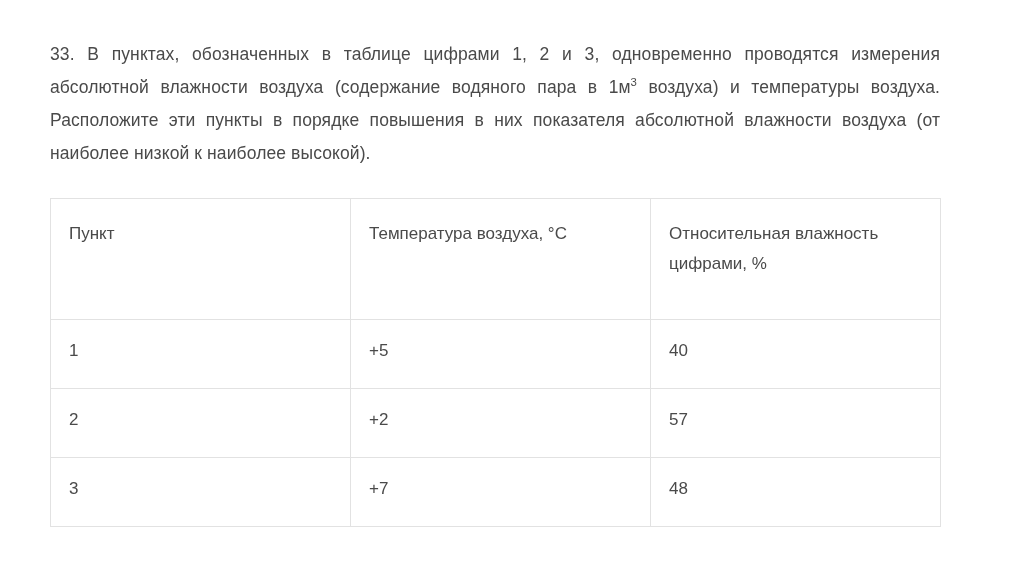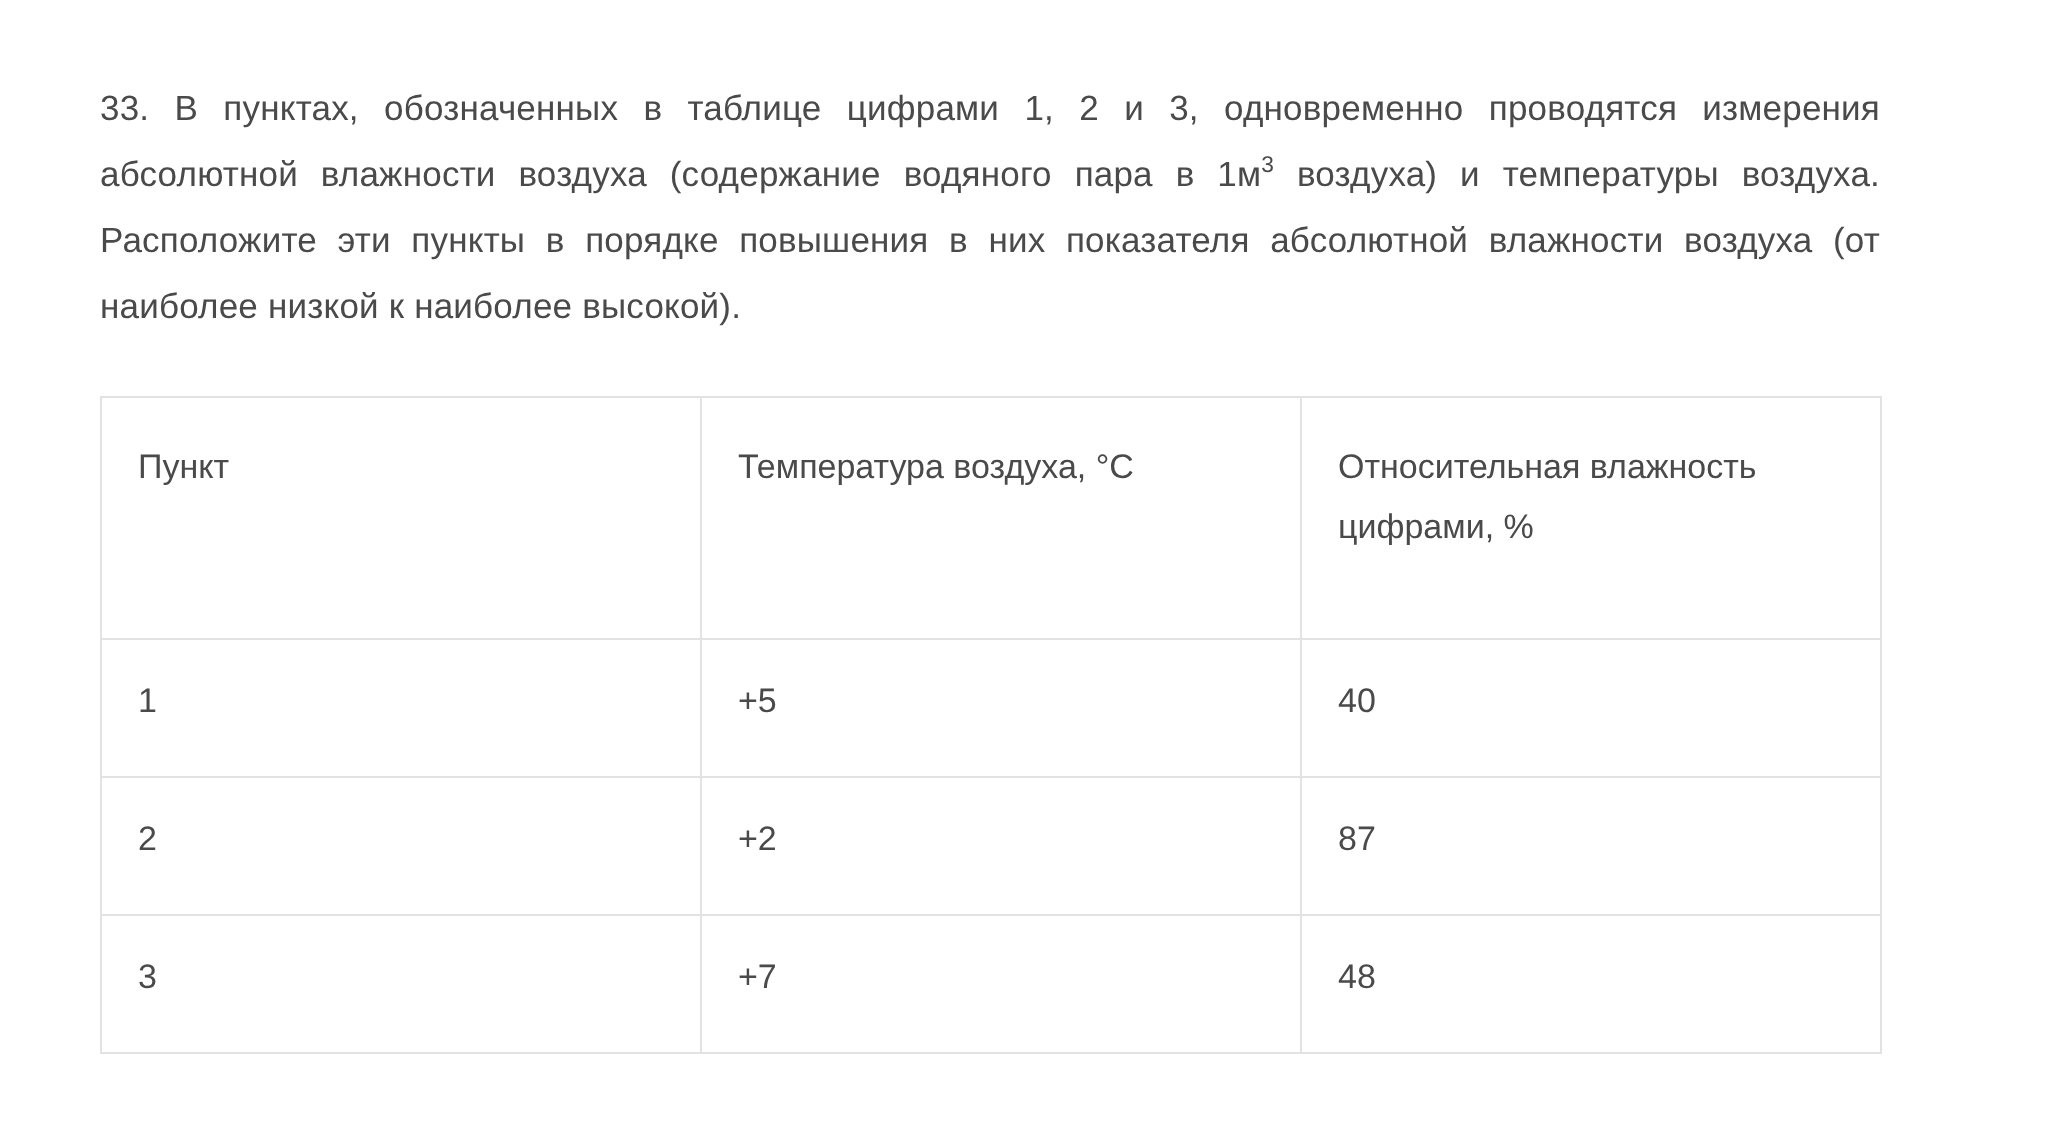--- a/index.html
+++ b/index.html
@@ -91,21 +91,21 @@
           <td>Относительная влажность цифрами, %</td>
         </tr>
         <tr class="body">
           <td>1</td>
           <td>+5</td>
           <td>40</td>
         </tr>
         <tr class="body">
           <td>2</td>
           <td>+2</td>
-          <td>87</td>
+          <td>57</td>
         </tr>
         <tr class="body">
           <td>3</td>
           <td>+7</td>
           <td>48</td>
         </tr>
       </tbody>
     </table>
   </div>
 

